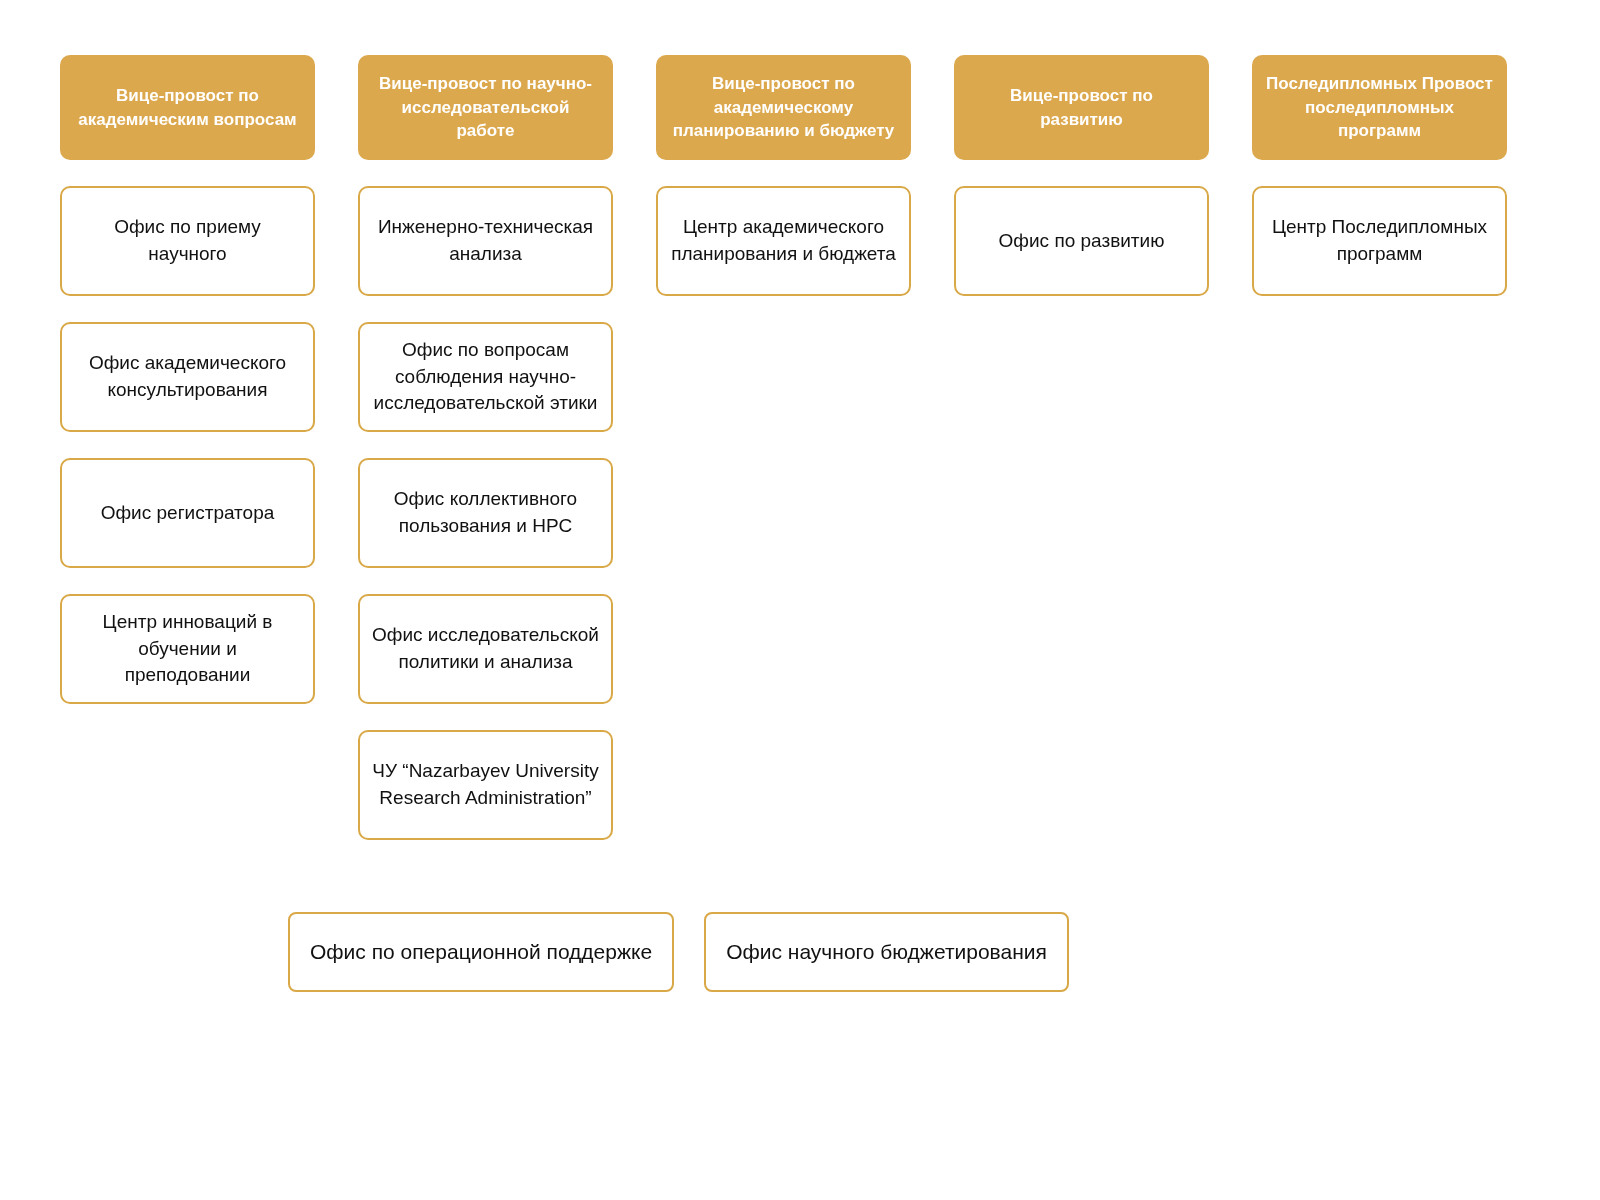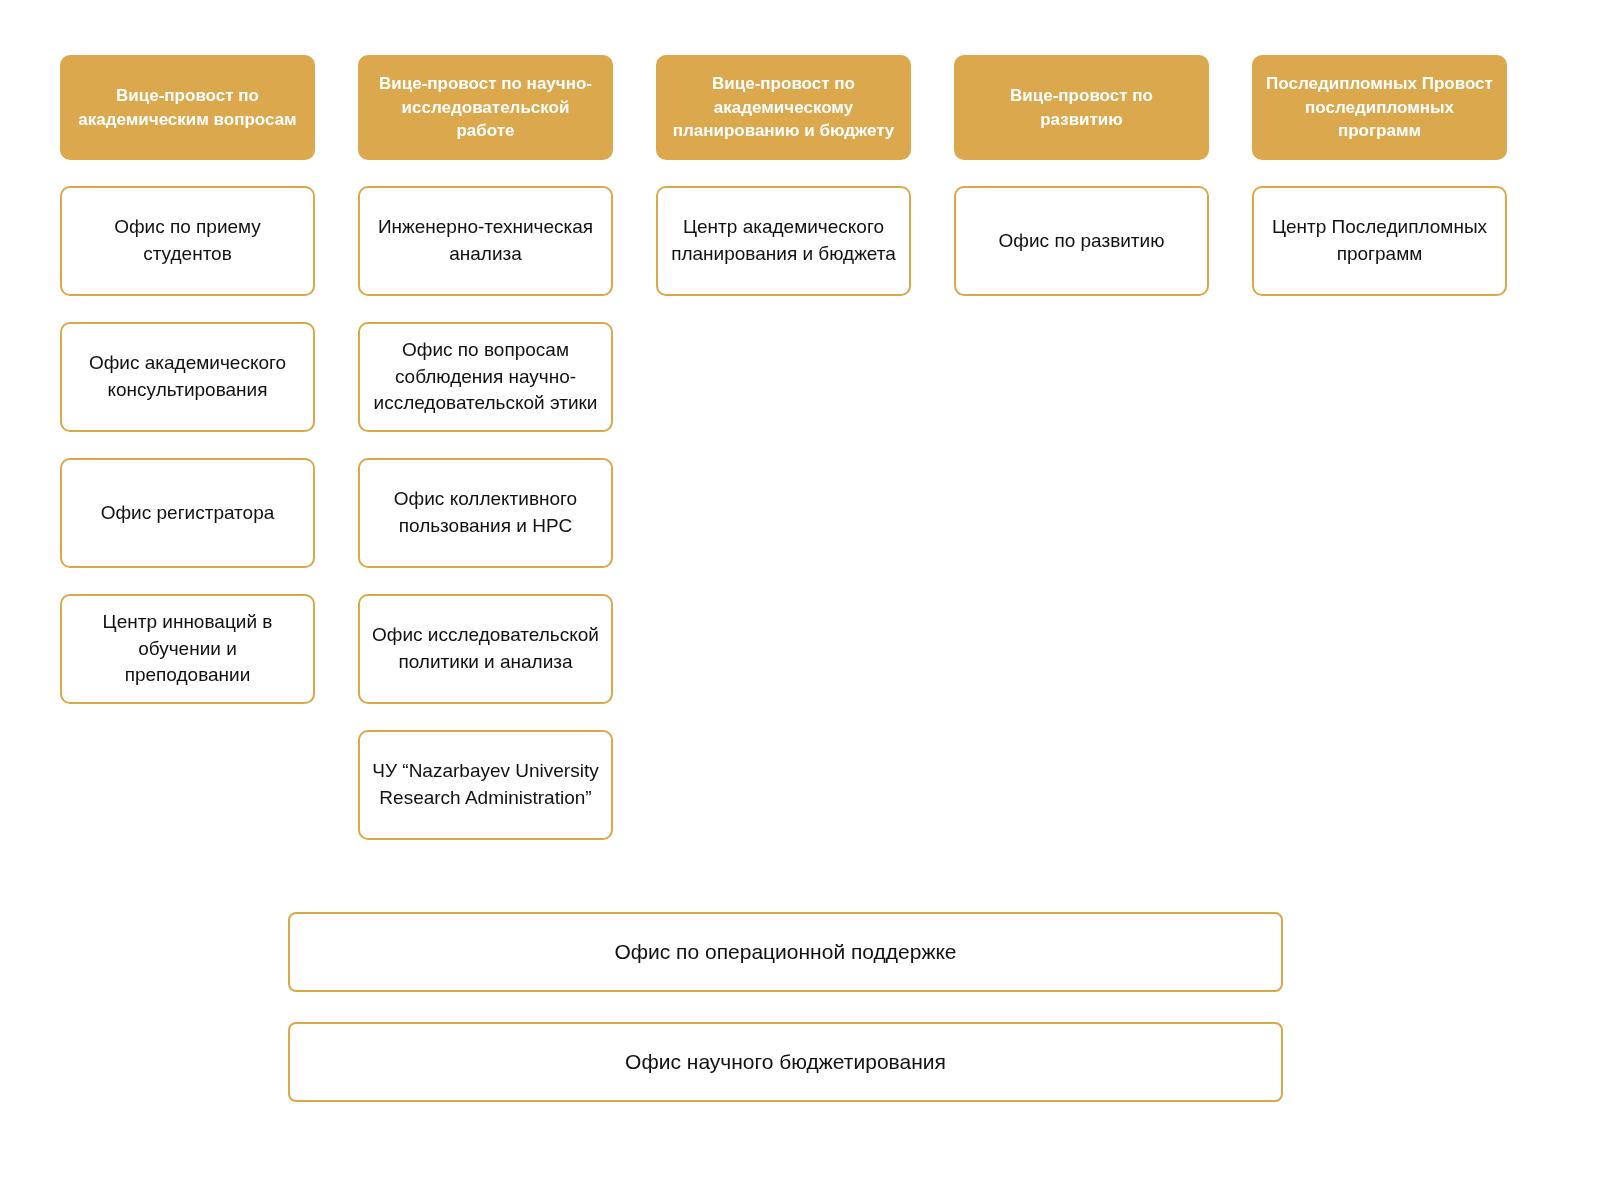--- a/index.html
+++ b/index.html
@@ -52,21 +52,21 @@
     align-items: center;
     justify-content: center;
     text-align: center;
     padding: 10px 12px;
   }
   .bottom-section {
     margin-top: 72px;
     margin-left: 228px;
     width: 995px;
     display: flex;
-    flex-direction: column;
+    flex-direction: row;
     gap: 30px;
   }
   .bottom-box {
     height: 80px;
     border-radius: 8px;
     border: 2px solid #D9A847;
     background: #ffffff;
     color: #111111;
     font-size: 21px;
     display: flex;
@@ -77,21 +77,21 @@
   }
 </style>
 </head>
 <body>
 
 <div class="org-chart">
   <div class="columns">
 
     <div class="column">
       <div class="header-box">Вице-провост по академическим вопросам</div>
-      <div class="item-box">Офис по приему студентов</div>
+      <div class="item-box">Офис по приему научного</div>
       <div class="item-box">Офис академического консультирования</div>
       <div class="item-box">Офис регистратора</div>
       <div class="item-box">Центр инноваций в обучении и преподовании</div>
     </div>
 
     <div class="column">
       <div class="header-box">Вице-провост по научно-исследовательской работе</div>
       <div class="item-box">Инженерно-техническая анализа</div>
       <div class="item-box">Офис по вопросам соблюдения научно-исследовательской этики</div>
       <div class="item-box">Офис коллективного пользования и HPC</div>

